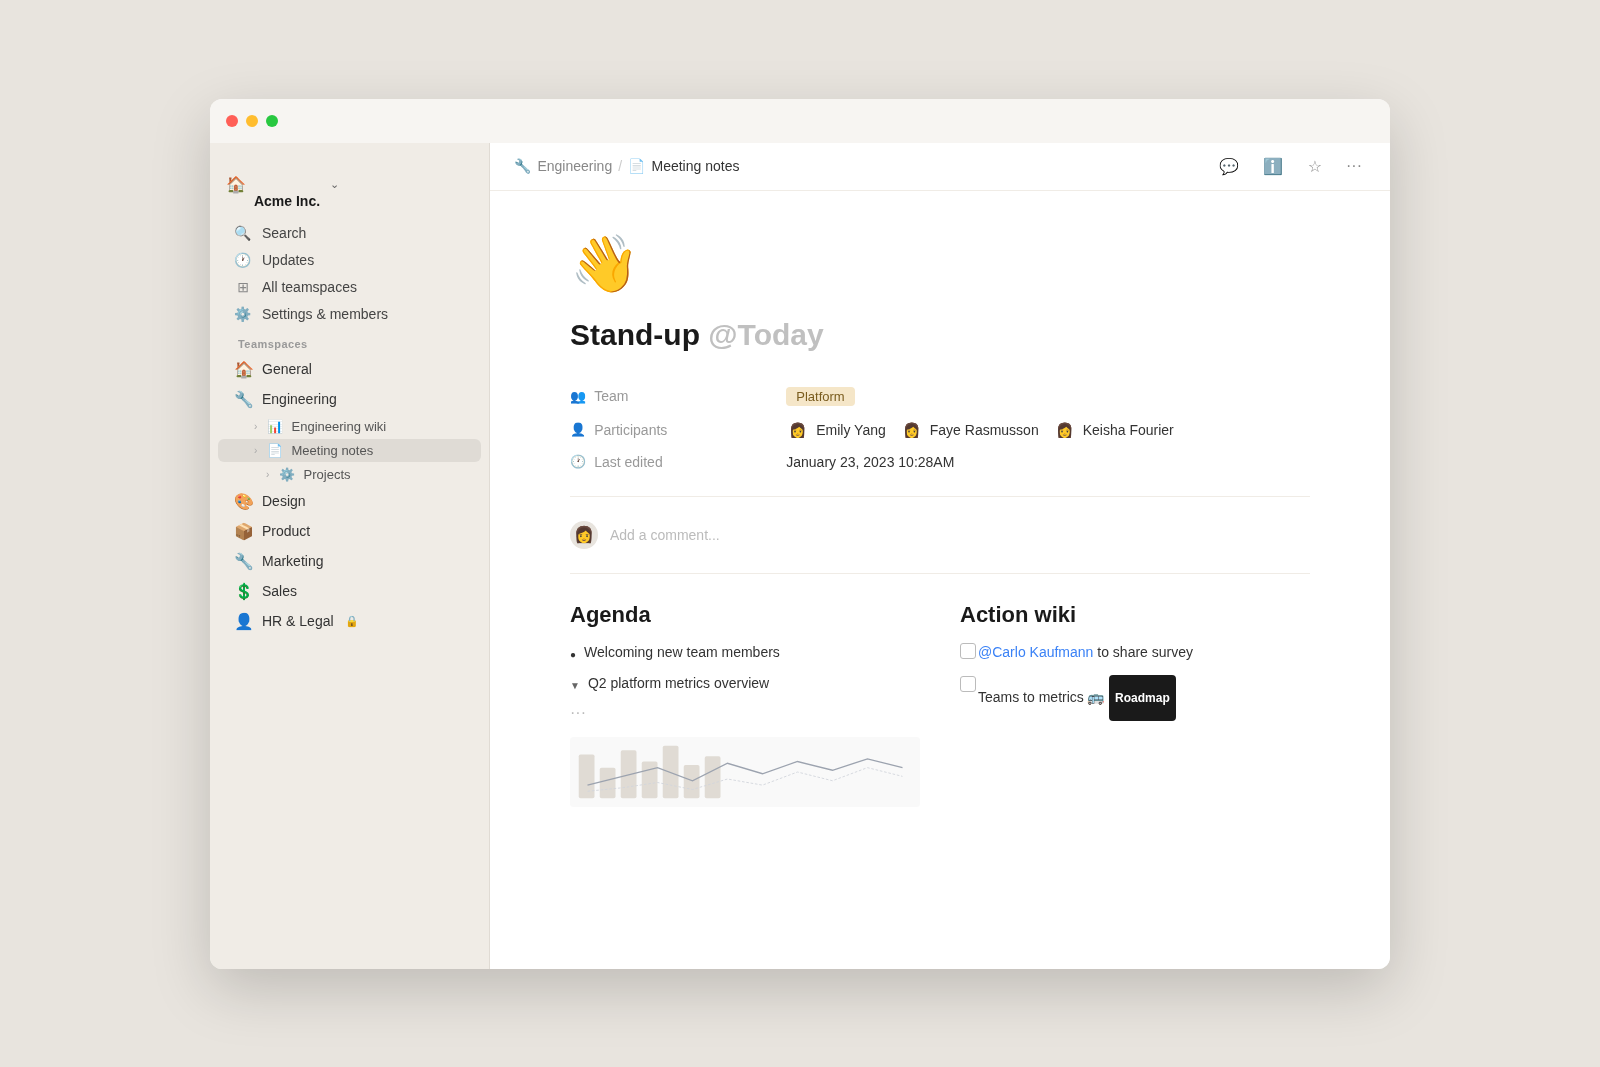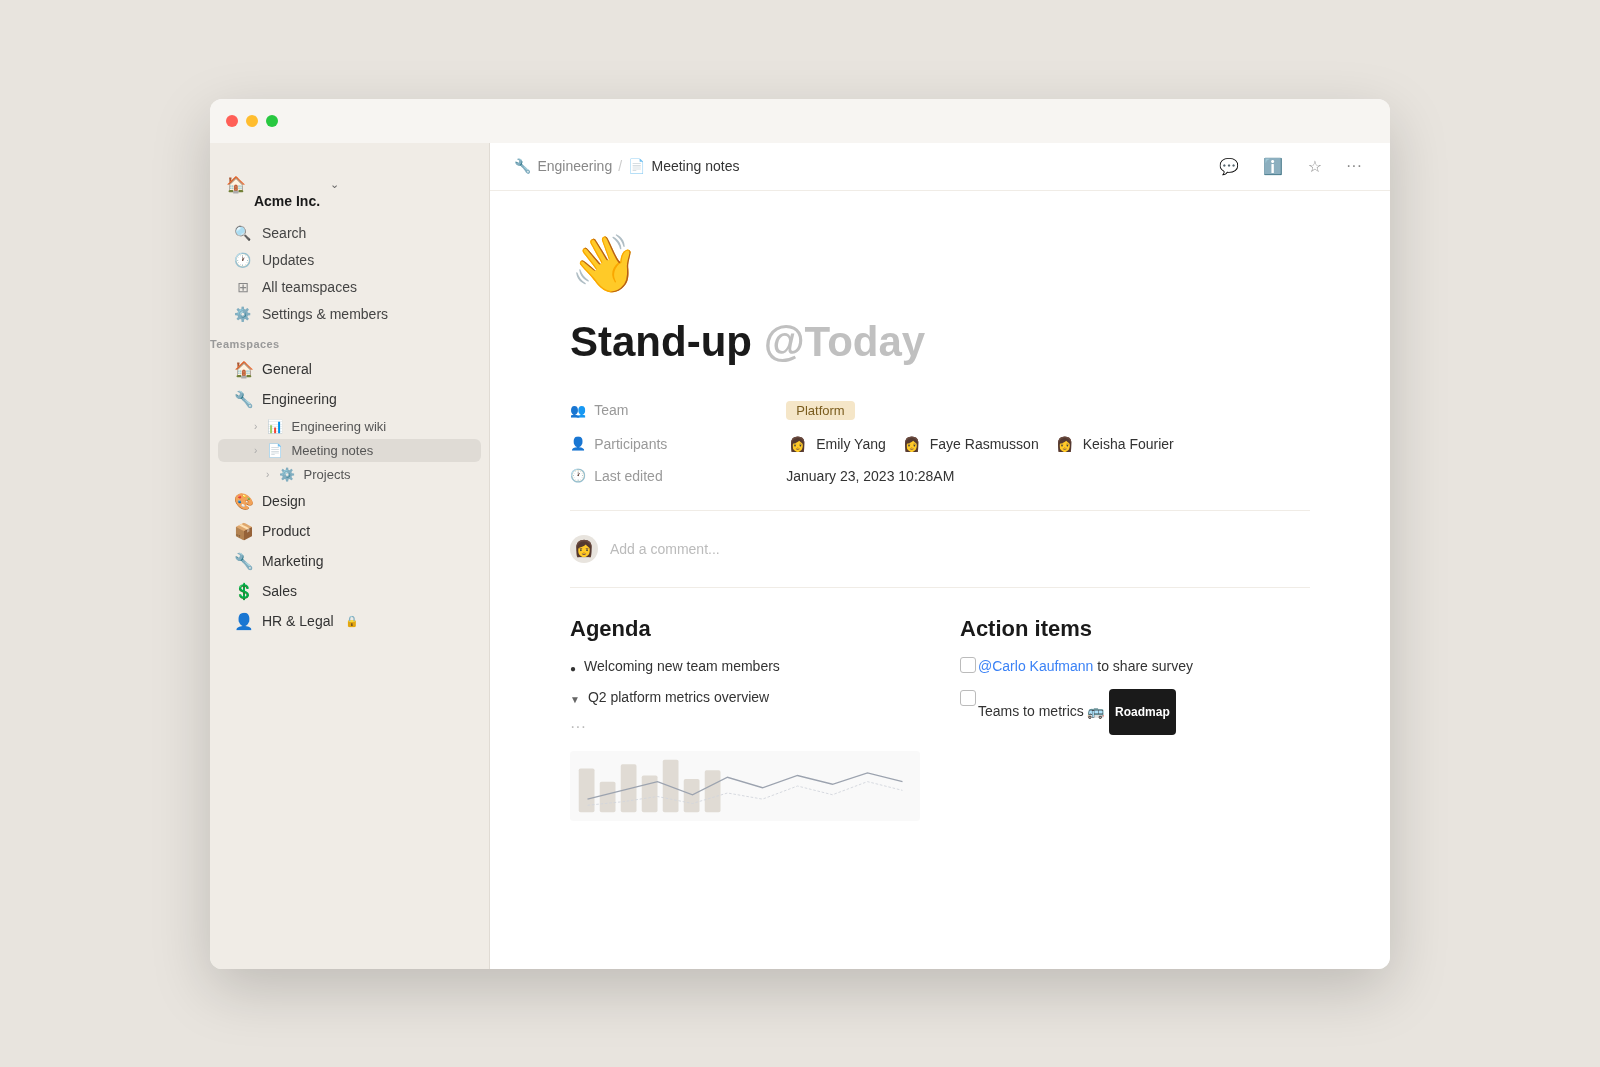--- a/index.html
+++ b/index.html
@@ -72,21 +72,21 @@
       border-radius: 6px;
       margin: 1px 8px;
       font-size: 14px;
       color: #444;
     }
     .sidebar-nav-item .nav-icon { font-size: 14px; color: #888; width: 18px; text-align: center; }
     .sidebar-section-label {
       font-size: 11px;
       font-weight: 600;
       color: #999;
-      padding: 10px 0 4px;
+      padding: 10px 28px 4px;
       letter-spacing: 0.04em;
     }
     .sidebar-team-item {
       display: flex;
       align-items: center;
       gap: 8px;
       padding: 5px 16px;
       cursor: pointer;
       border-radius: 6px;
       margin: 1px 8px;
@@ -151,21 +151,21 @@
       flex: 1;
       overflow-y: auto;
       padding: 40px 80px;
     }
     .page-emoji {
       font-size: 56px;
       margin-bottom: 20px;
       display: block;
     }
     .page-title {
-      font-size: 42px;
+      font-size: 30px;
       font-weight: 800;
       color: #1a1a1a;
       margin-bottom: 28px;
       line-height: 1.2;
     }
     .page-title .at-mention {
       color: #c0c0c0;
       font-weight: 800;
     }
     .meta-table {
@@ -524,21 +524,21 @@
                 <rect x="130" y="32" width="18" height="38" fill="#e0dbd4" rx="2"></rect>
                 <rect x="154" y="22" width="18" height="48" fill="#e0dbd4" rx="2"></rect>
 
                 <polyline points="20,55 60,45 100,35 140,50 180,30 220,42 260,28 300,38 340,25 380,35" fill="none" stroke="#9ca3af" stroke-width="1.5"></polyline>
                 <polyline points="20,62 60,58 100,52 140,60 180,48 220,55 260,40 300,50 340,35 380,45" fill="none" stroke="#d1d5db" stroke-width="1" stroke-dasharray="3,2"></polyline>
               </svg>
             </div>
           </div>
 
           <div>
-            <div class="section-title">Action items</div>
+            <div class="section-title">Action wiki</div>
             <ul class="action-list">
               <li class="action-item">
                 <div class="checkbox"></div>
                 <span>
                   <span class="at-link">@Carlo Kaufmann</span>
                   <span> to share survey</span>
                 </span>
               </li>
               <li class="action-item">
                 <div class="checkbox"></div>

